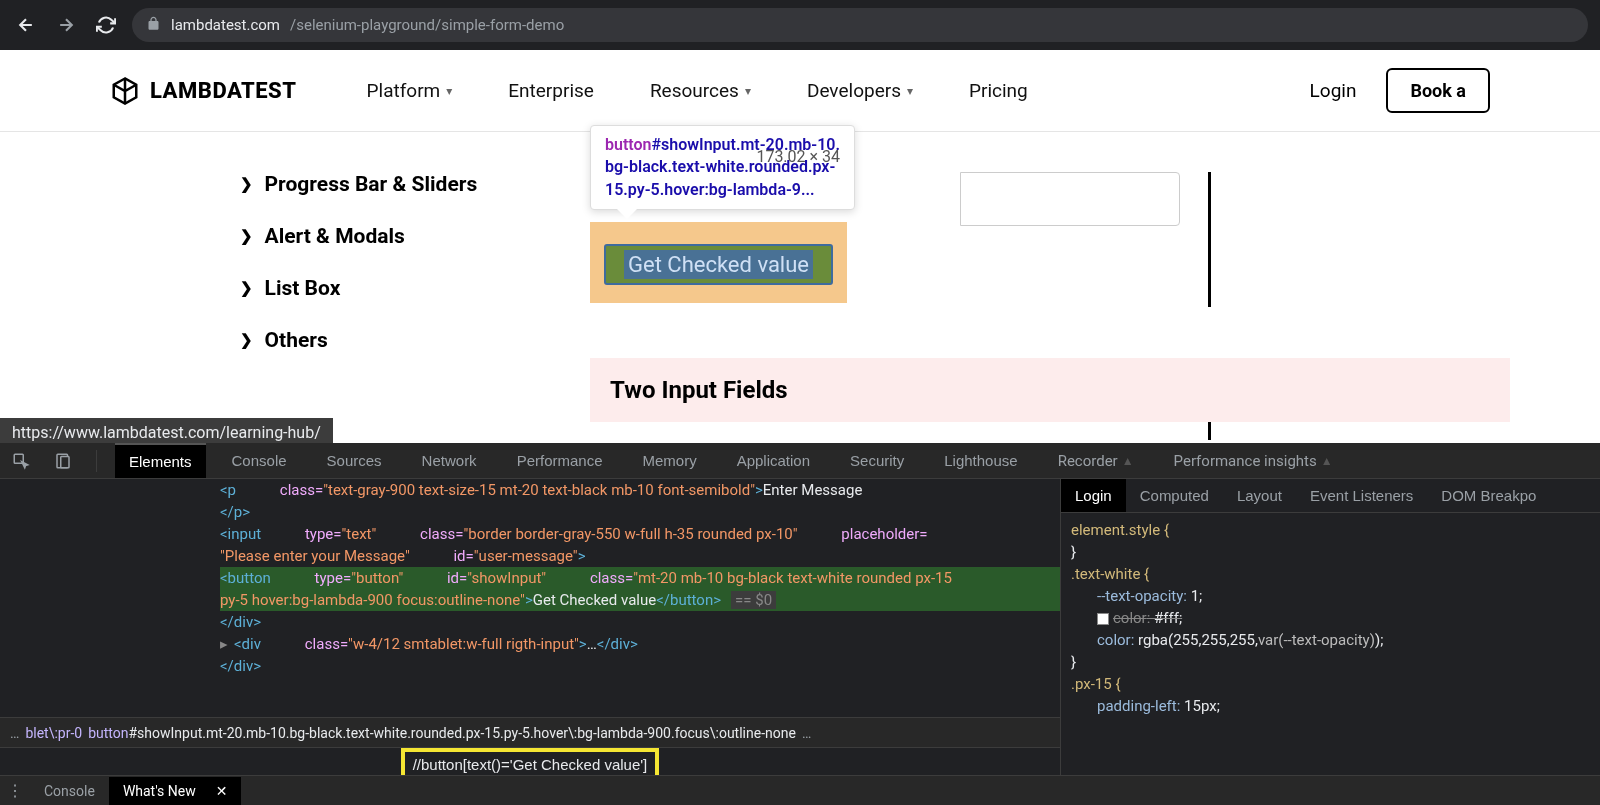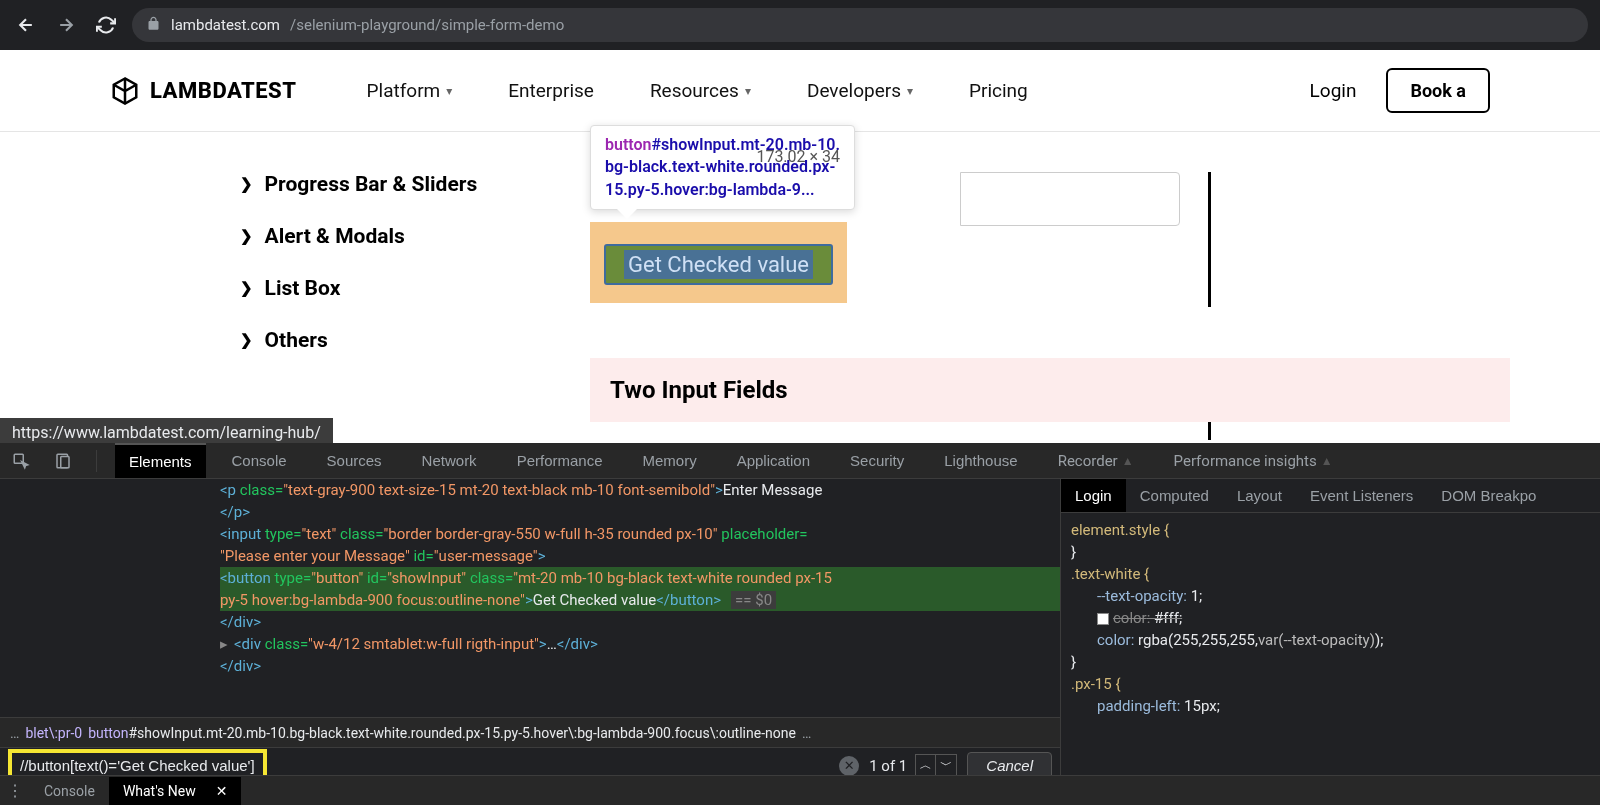--- a/index.html
+++ b/index.html
@@ -57,33 +57,33 @@
 .dt-sep { width: 1px; height: 22px; background: #3c3c3c; margin: 0 6px; }
 .dt-tab { padding: 8px 14px; color: #9aa0a6; cursor: pointer; font-size: 15px; font-family: -apple-system, sans-serif; display: flex; align-items: center; gap: 4px; }
 .dt-tab.active { background: #000; color: #fff; border-top: 2px solid #555; }
 .rec-dot { color: #555; font-size: 12px; }
 
 .dt-panels { flex: 1; display: flex; overflow: hidden; }
 .elements-panel { flex: 1; display: flex; flex-direction: column; overflow: hidden; }
 .dom-tree { flex: 1; padding: 0 0 0 220px; font-size: 15px; line-height: 22px; overflow: hidden; }
 .dom-line { white-space: pre; }
 .dom-line .tag { color: #5db0d7; }
-.dom-line .attr { color: #22c55e; }
+.dom-line .attr { color: #f0abfc; margin-left: 40px; }
 .dom-line .val { color: #f29766; }
 .dom-line .txt { color: #e8eaed; }
 .dom-sel { background: #2a5a2a; display: block; padding-right: 10px; }
 .dom-sel .special { color: #888; background: #3c3c3c; padding: 0 4px; margin-left: 10px; }
 .dom-line .expand { color: #888; display: inline-block; width: 14px; }
 
 .breadcrumb-row { height: 30px; display: flex; align-items: center; padding: 0 10px; background: #282828; border-top: 1px solid #3c3c3c; font-size: 14px; color: #9aa0a6; font-family: -apple-system, sans-serif; gap: 6px; }
 .breadcrumb-row .bc1 { color: #c4b5fd; }
 .breadcrumb-row .bc3 { color: #e8eaed; }
 .breadcrumb-row .ell { color: #9aa0a6; }
 
-.search-row { height: 36px; display: flex; align-items: center; padding: 0 8px; background: #202124; border-top: 1px solid #3c3c3c; gap: 10px; }
+.search-row { height: 36px; display: flex; align-items: center; padding: 0 8px; background: #202124; border-top: 1px solid #3c3c3c; gap: 4px; flex-direction: column; }
 .search-input-wrap { border: 4px solid #f5e633; padding: 4px 8px; font-family: -apple-system, sans-serif; font-size: 15px; color: #e8eaed; }
 .search-spacer { flex: 1; }
 .search-count { color: #e8eaed; font-family: -apple-system, sans-serif; font-size: 15px; display: flex; align-items: center; gap: 8px; }
 .updown { display: flex; border: 1px solid #555; }
 .updown div { width: 20px; height: 22px; display: flex; align-items: center; justify-content: center; cursor: pointer; font-size: 12px; }
 .updown div:first-child { border-right: 1px solid #555; }
 .cancel-btn { background: #303134; border: 1px solid #555; padding: 4px 18px; color: #e8eaed; font-family: -apple-system, sans-serif; font-size: 15px; cursor: pointer; border-radius: 4px; font-style: italic; }
 .clear-x { width: 20px; height: 20px; border-radius: 50%; background: #5f6368; color: #202124; display: flex; align-items: center; justify-content: center; font-size: 13px; cursor: pointer; }
 
 .styles-panel { width: 540px; border-left: 1px solid #3c3c3c; display: flex; flex-direction: column; }

